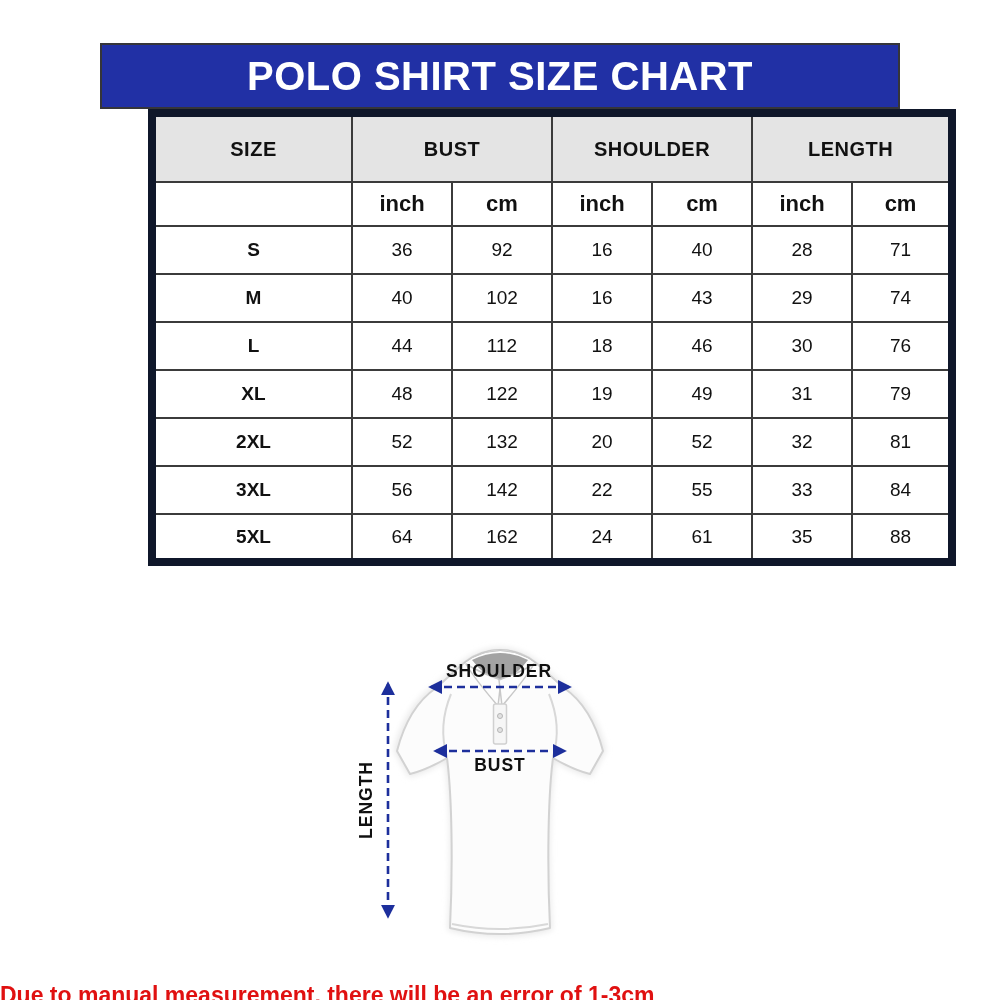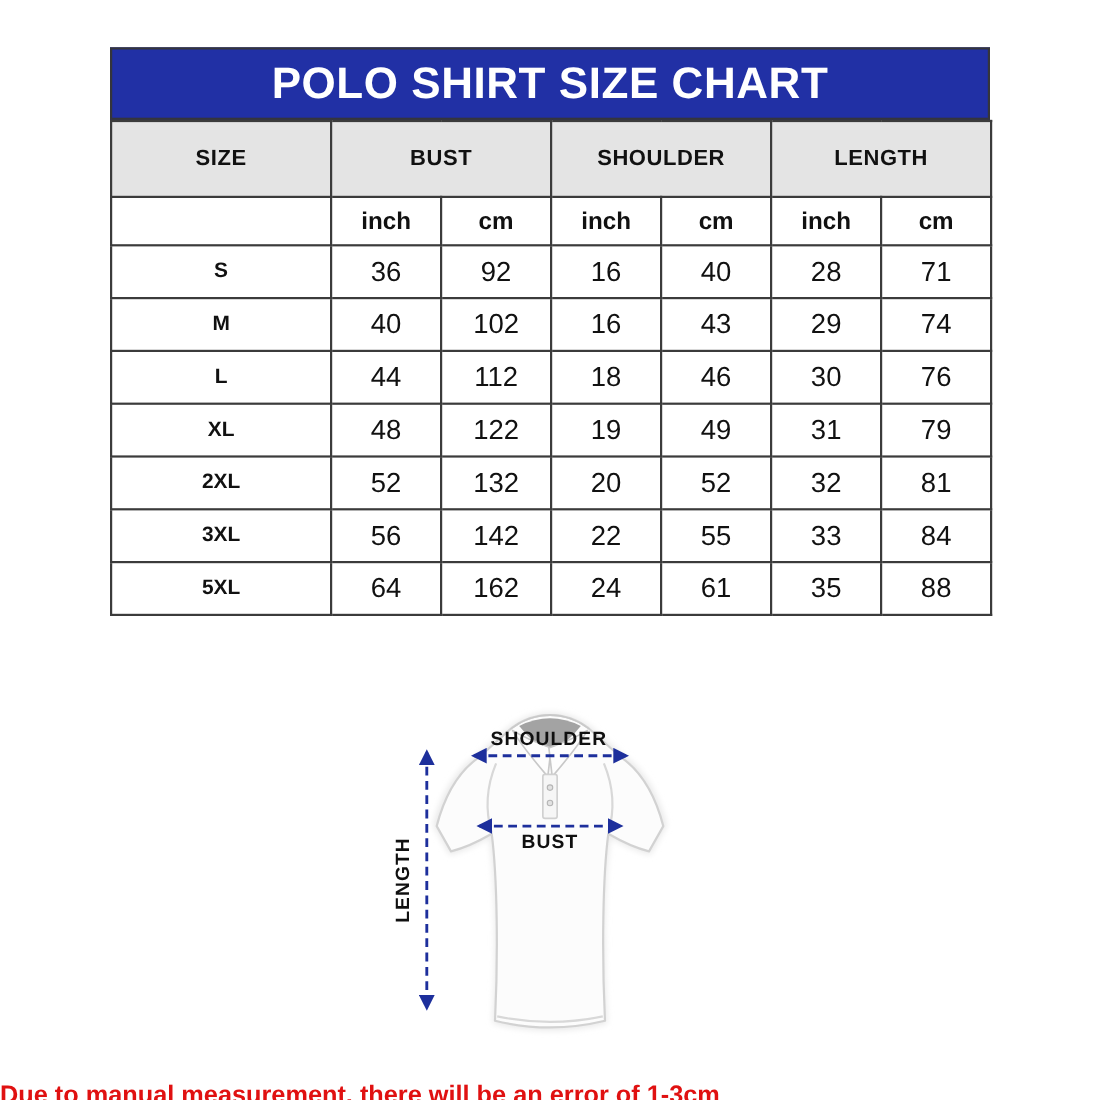--- a/index.html
+++ b/index.html
@@ -11,30 +11,30 @@
   .title-bar{
     box-sizing:border-box;height:66px;width:800px;
     background:var(--header-bg,#2130a5);
     border:2px solid #35353a;
     display:flex;align-items:center;justify-content:center;
     color:#ffffff;font-weight:bold;font-size:40px;letter-spacing:0.5px;
     white-space:nowrap;
   }
   table.size-table{
     width:800px;border-collapse:collapse;table-layout:fixed;
-    border:2px solid #0f172a;margin-top:0;
+    border:8px solid #0f172a;margin-top:0;margin-left:48px;
   }
   .size-table th,.size-table td{
     box-sizing:border-box;border:2px solid #3b3b3b;text-align:center;
     vertical-align:middle;padding:0;background:#ffffff;
   }
   .group-th{height:69px;background:#e4e4e4 !important;font-size:20px;font-weight:bold;letter-spacing:0.5px;}
   .unit-th{height:44px;font-size:22px;font-weight:bold;}
   .size-th{height:48px;font-size:19px;font-weight:bold;}
-  td.val{height:48px;font-size:25px;font-weight:normal;}
+  td.val{height:48px;font-size:19px;font-weight:normal;}
   .diagram-wrap{position:absolute;left:300px;top:618px;width:400px;height:342px;}
   .dim-line{
     stroke:var(--arrow-color,#1d2f9c);stroke-width:2.6;
     stroke-dasharray:8 5;fill:none;
   }
   .dim-label{
     font-family:"Liberation Sans", sans-serif;font-weight:bold;
     font-size:17.5px;fill:#101010;letter-spacing:1px;
   }
   .shirt-seam{stroke:#d8d8d8;stroke-width:2;fill:none;}

